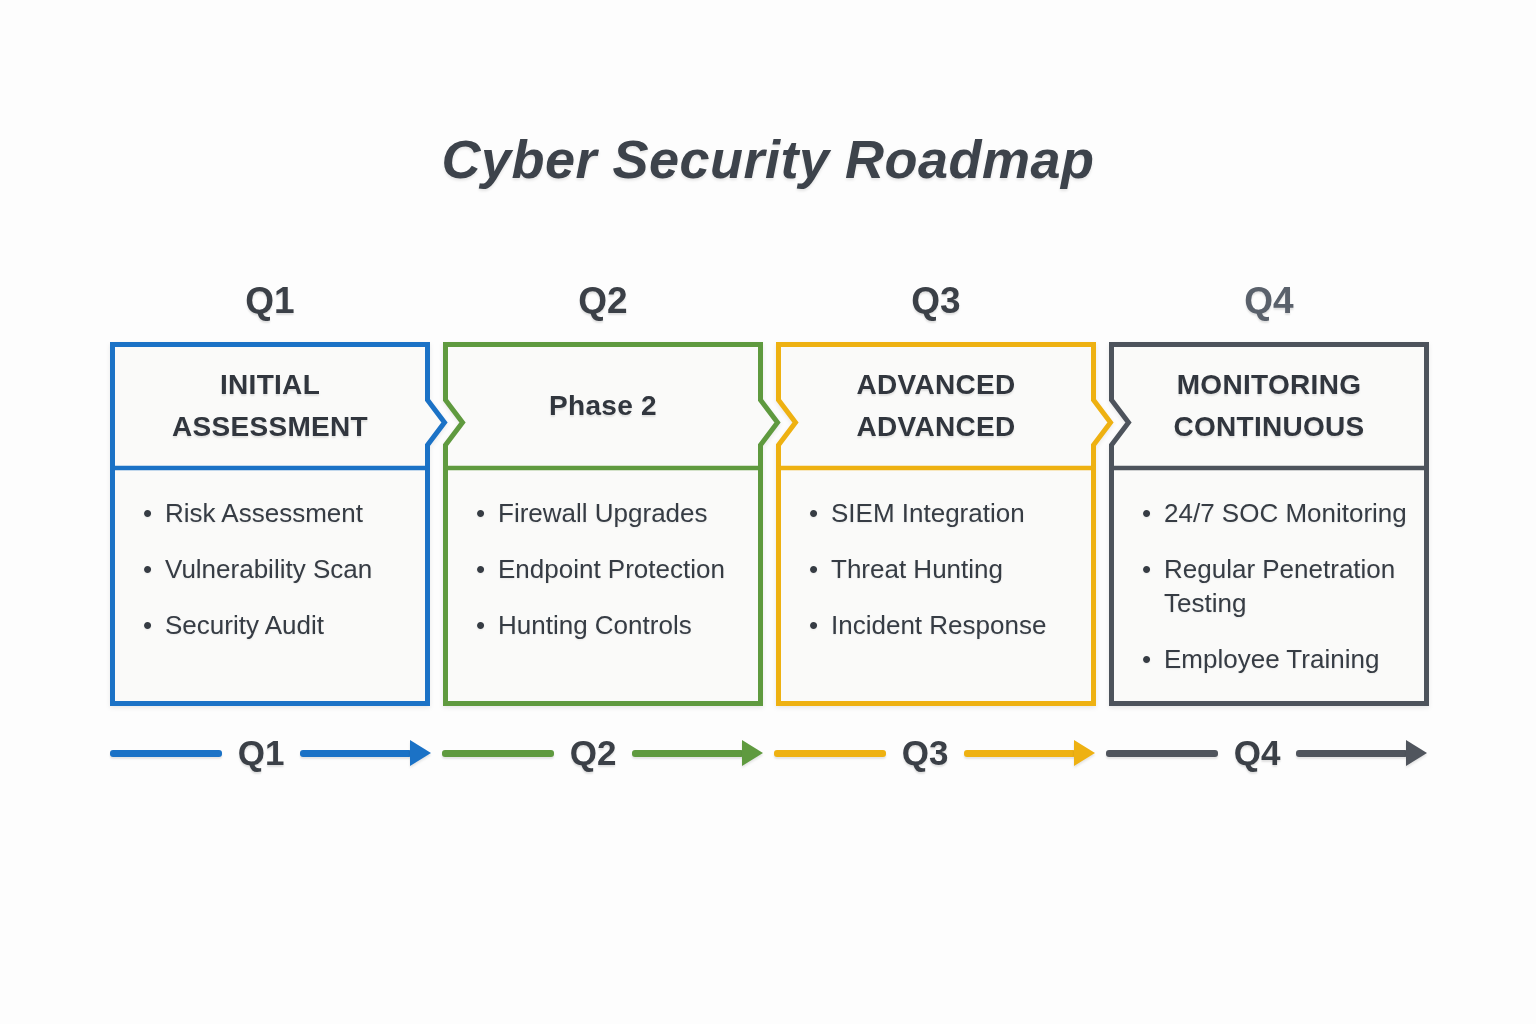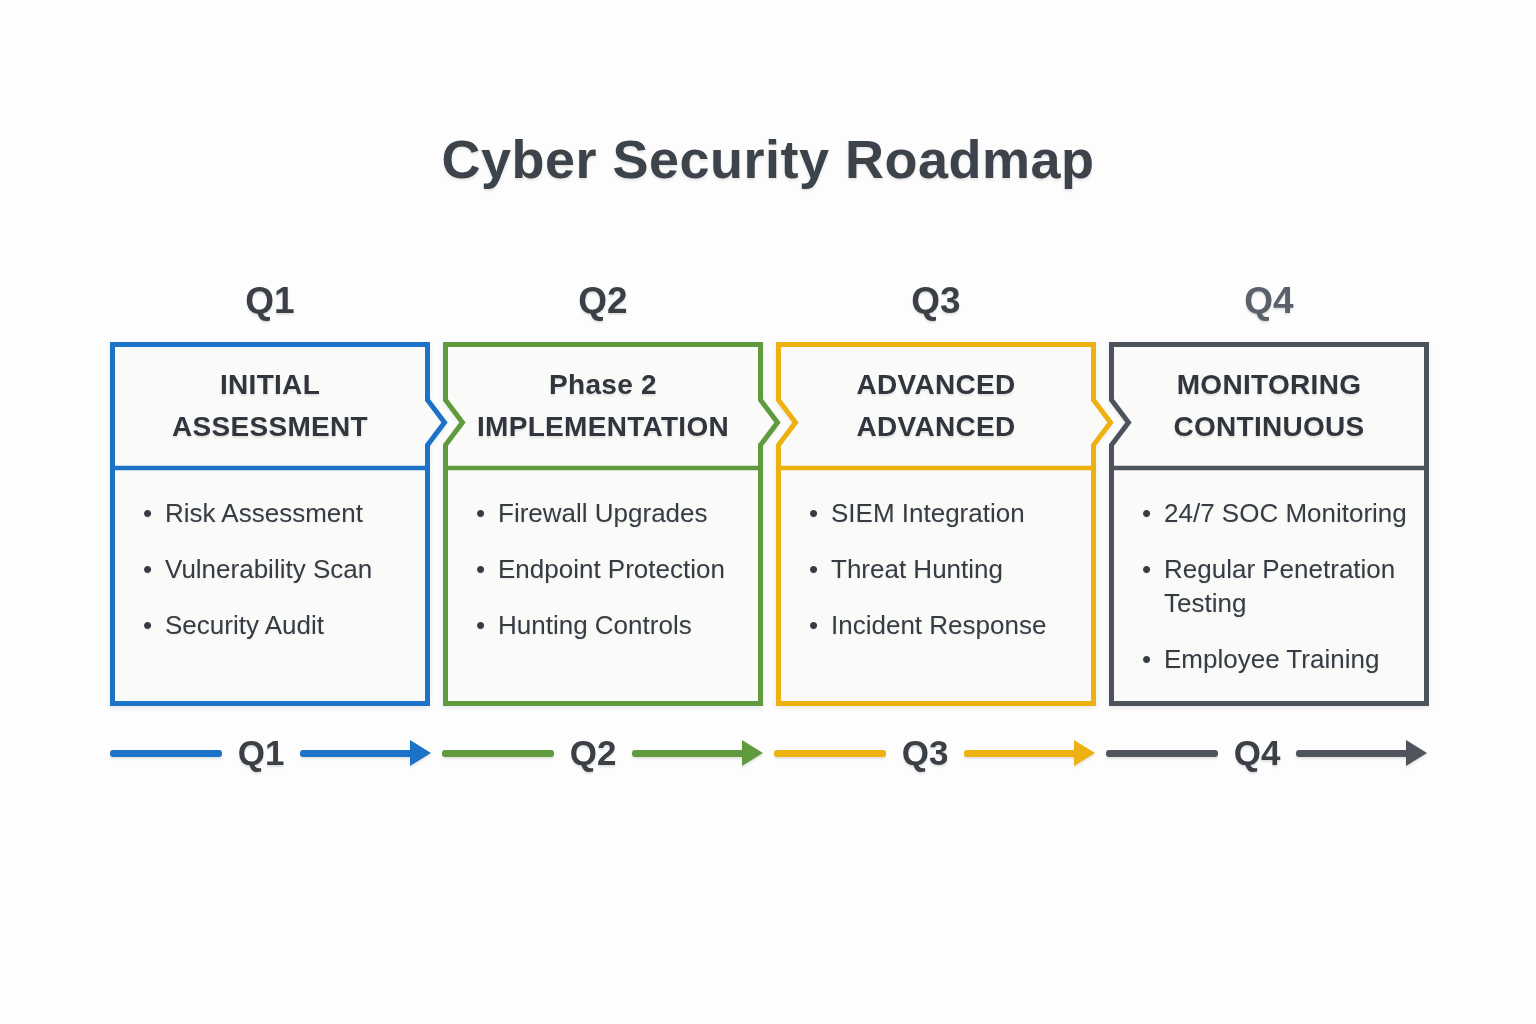--- a/index.html
+++ b/index.html
@@ -11,20 +11,21 @@
   }
   .stage { position: relative; width: 1536px; height: 1024px; }
 
   
   .title {
     position: absolute; top: 128px; left: 0; width: 100%;
     text-align: center;
     font-size: 54px; font-weight: bold; color: #3d434b;
     letter-spacing: 0.5px;
     text-shadow: 0 2px 3px rgba(0,0,0,0.10);
+    font-style: italic;
   }
 
   
   .qlabel-row {
     position: absolute; top: 280px; left: 110px;
     display: flex; gap: 13px;
   }
   .qlabel {
     width: 320px; text-align: center;
     font-size: 37px; font-weight: bold; color: #3b4047;
@@ -153,21 +154,20 @@
       </div>
     </div>
 
     <div class="phase-box g2">
       <svg class="phase-svg" viewBox="0 0 340 364">
         <path class="frame" d="M2.5,2.5 L317.5,2.5 L317.5,58 L334.5,80.5 L317.5,103 L317.5,361.5 L2.5,361.5 L2.5,103 L19.5,80.5 L2.5,58 Z"></path>
         <line class="sep" x1="2.5" y1="126" x2="317.5" y2="126"></line>
       </svg>
       <div class="phase-header">
         <span>Phase 2</span>
-        <span>IMPLEMENTATION</span>
       </div>
       <div class="phase-body">
         <div class="item">
           <span class="bullet">•</span>
           <span class="item-text">Firewall Upgrades</span>
         </div>
         <div class="item">
           <span class="bullet">•</span>
           <span class="item-text">Endpoint Protection</span>
         </div>

